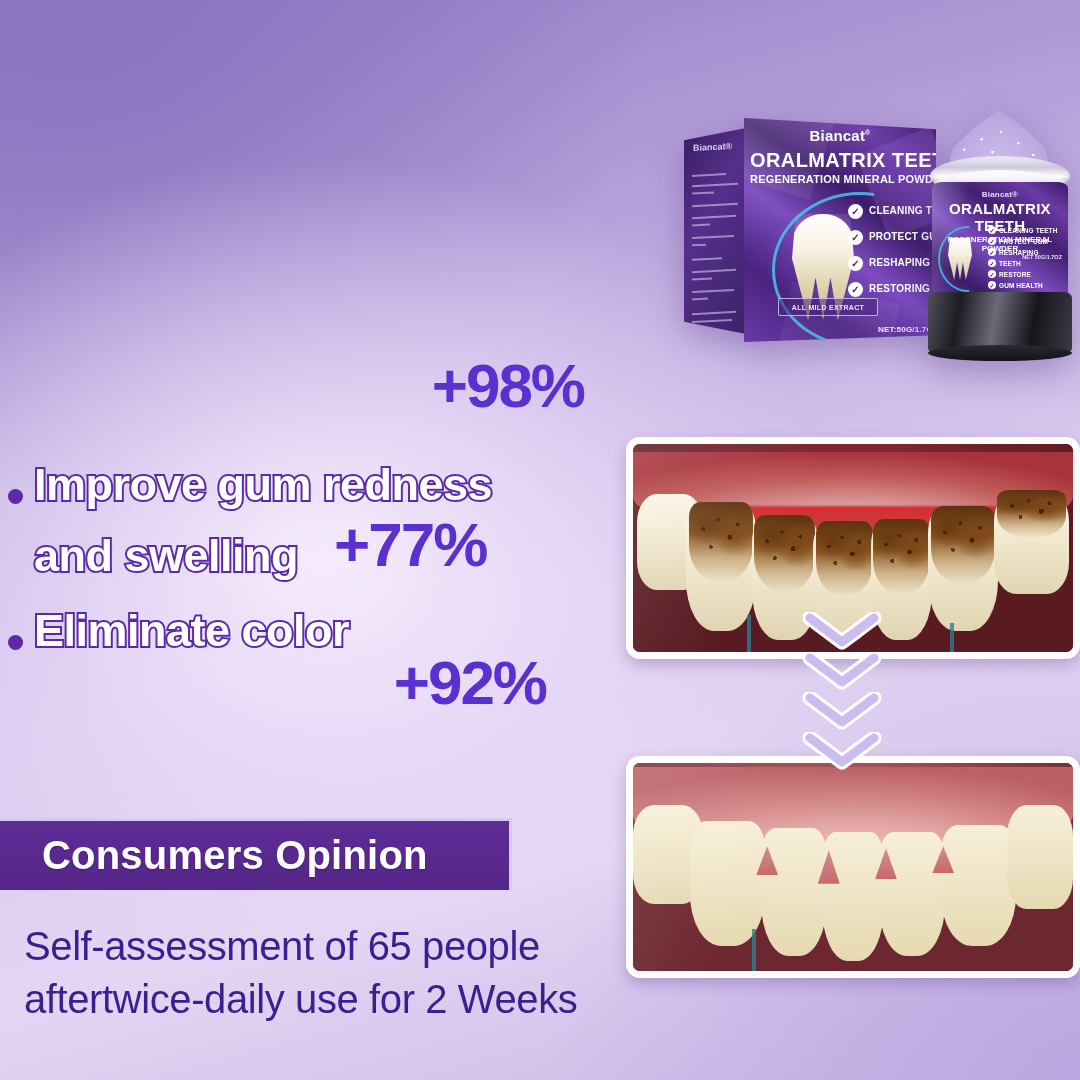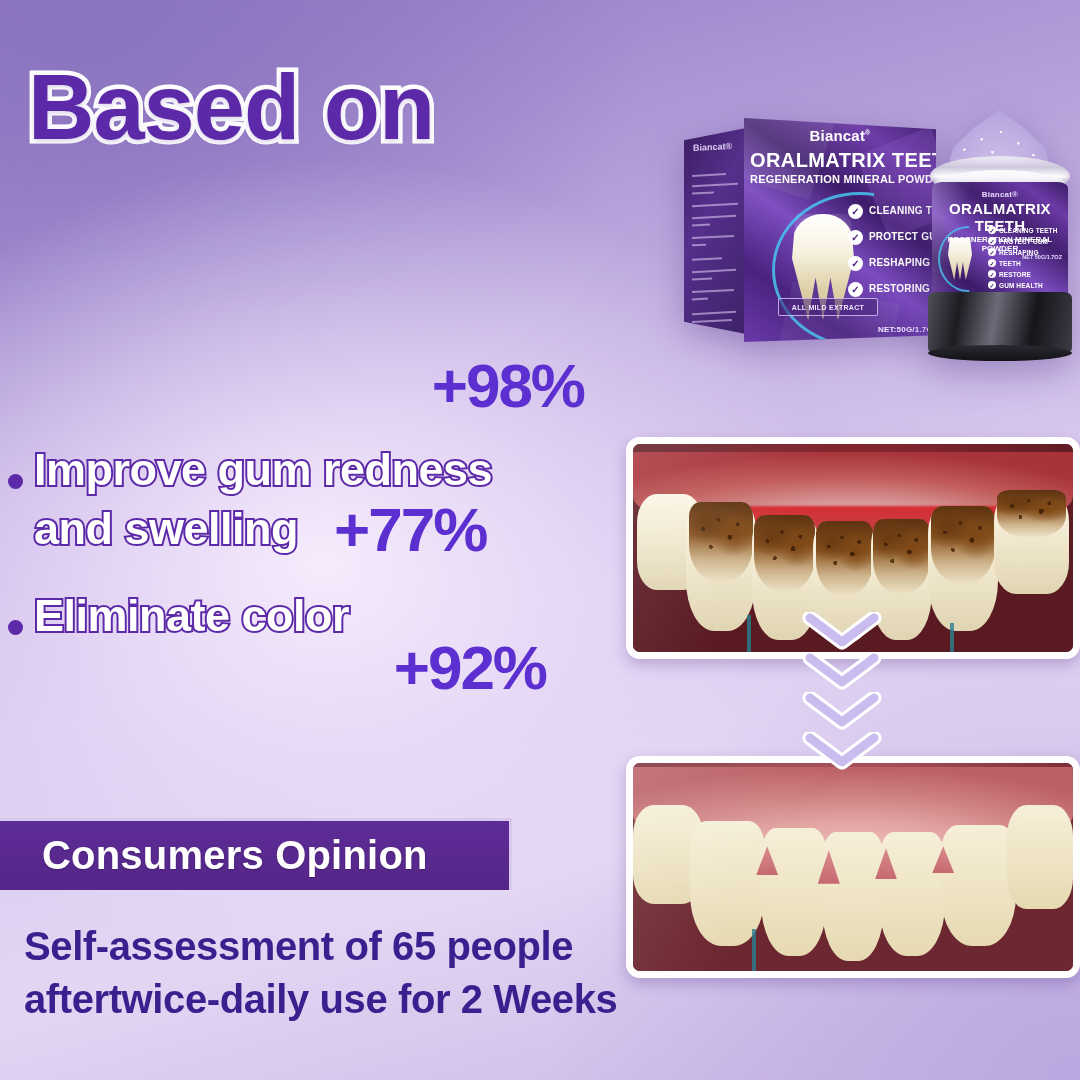--- a/index.html
+++ b/index.html
@@ -43,43 +43,43 @@
   .pct{
     font-weight:700;font-size:62px;letter-spacing:-2px;color:#5b2fd0;
     -webkit-text-stroke:0;white-space:nowrap;
   }
   .pct-row{display:flex;justify-content:flex-end;padding-right:22px;margin-top:-4px;align-items:flex-end;}
 
   
   #b1{top:0;}
   #b1 .pct-row{margin-top:-2px;padding-right:24px;}
   
-  #b2{margin-top:26px;}
-  #b2 .line2{display:flex;align-items:center;gap:36px;padding-left:26px;}
+  #b2{margin-top:41px;}
+  #b2 .line2{display:flex;align-items:flex-end;gap:36px;padding-left:26px;}
   
   #b3{margin-top:28px;}
   #b3 .pct-row{padding-right:62px;margin-top:-8px;}
 
   
   .banner{
     position:absolute;left:0;top:818px;width:512px;height:72px;
     background:linear-gradient(180deg,#5d2c96 0%,#552689 100%);
     border-top:3px solid #d9c9ef;border-right:3px solid #d9c9ef;
     box-sizing:border-box;
     display:flex;align-items:center;
   }
   .banner span{
     color:#fff;font-size:40px;font-weight:600;letter-spacing:.2px;
     margin-left:42px;text-shadow:0 1px 2px rgba(0,0,0,.25);
   }
 
   
   .caption{
     position:absolute;left:24px;top:920px;width:640px;
-    color:#3b1f8f;font-size:40px;font-weight:700;line-height:1.32;letter-spacing:-.4px;
+    color:#3b1f8f;font-size:40px;font-weight:400;line-height:1.32;letter-spacing:-.4px;
   }
   .caption .c2{display:block;}
 
   
   .product{position:absolute;left:672px;top:104px;width:408px;height:268px;}
 
   .box{position:absolute;left:12px;top:14px;width:252px;height:224px;
        filter:drop-shadow(0 10px 16px rgba(80,50,130,.35));}
   .box-side{
     position:absolute;left:0;top:10px;width:62px;height:206px;
@@ -282,21 +282,20 @@
     position:relative;width:84px;height:42px;margin-bottom:-2px;
   }
   .chev svg{display:block;}
 </style>
 </head>
 <body>
 
 <div id="ad">
 
   <div class="headline">
-    <span>Based on</span>
   </div>
 
   <div class="bullets">
 
     <div class="brow" id="b1">
       <div class="pct-row">
         <span class="pct">+98%</span>
       </div>
     </div>
 

